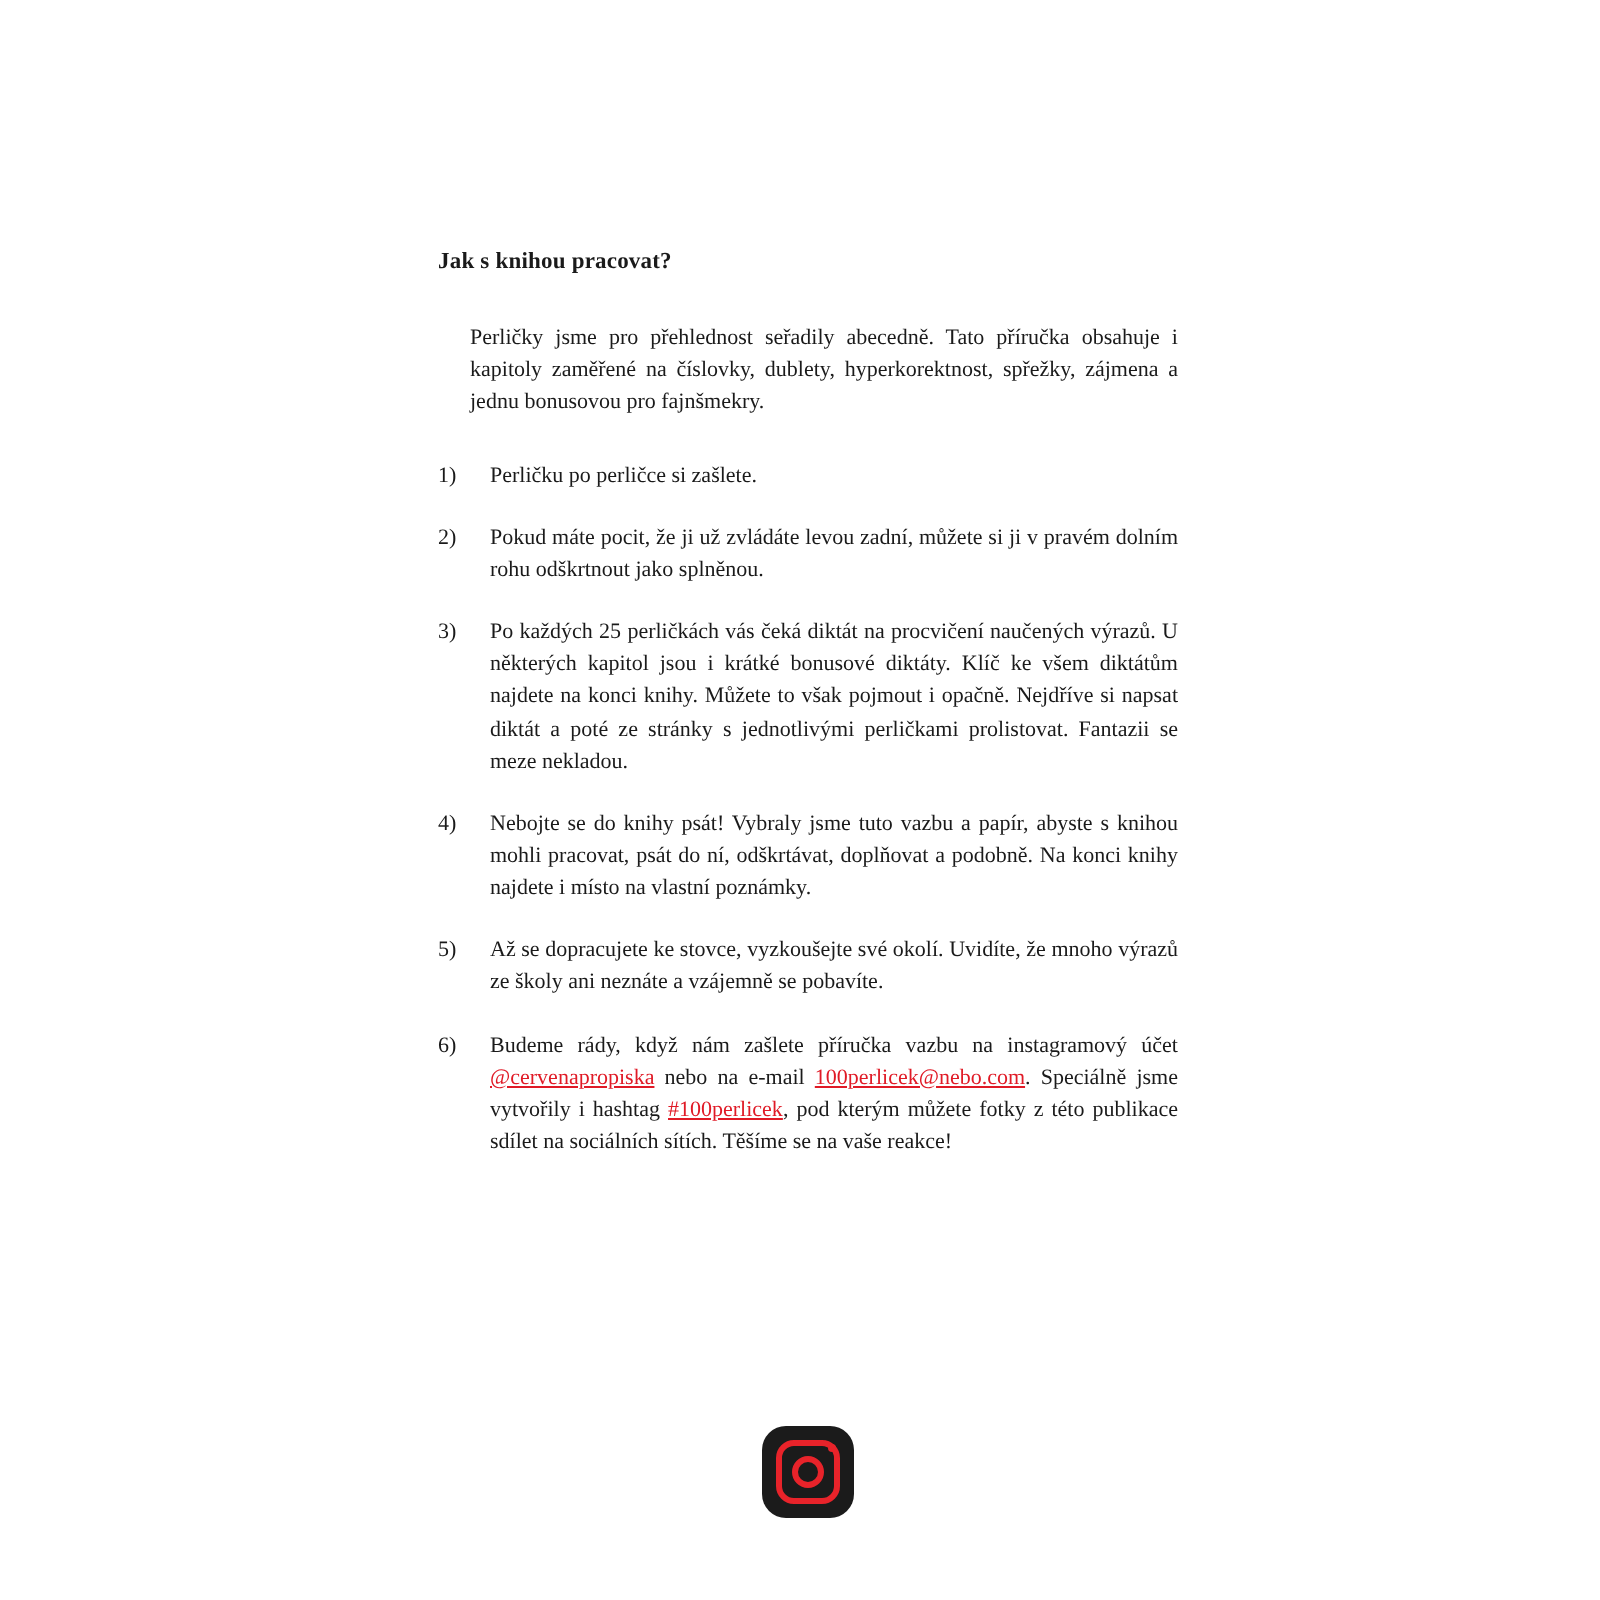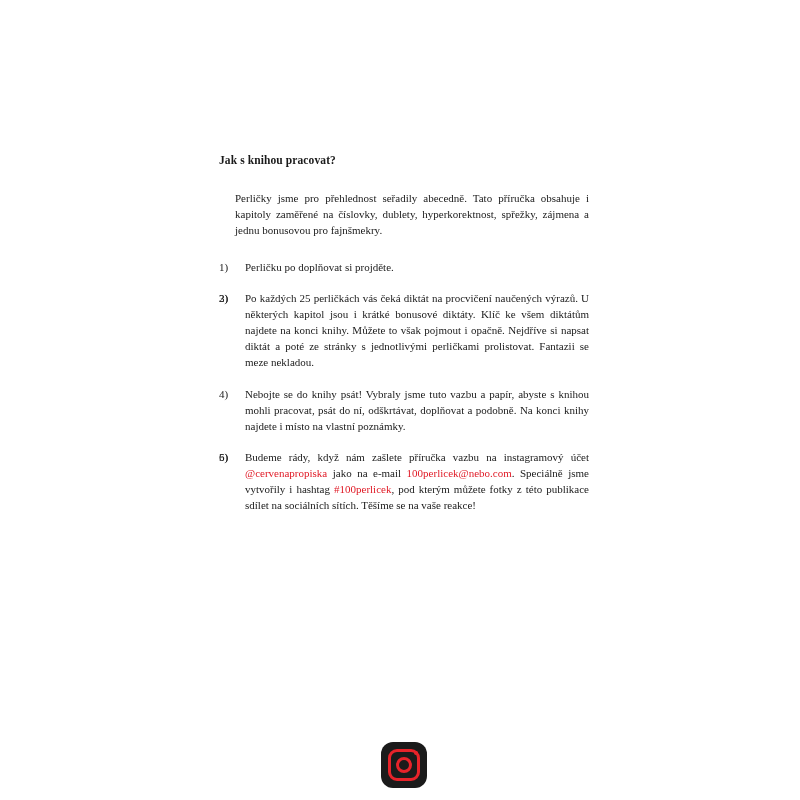--- a/index.html
+++ b/index.html
@@ -16,21 +16,21 @@
   }
   .page {
     position: relative;
     width: 800px;
     height: 800px;
     background: #ffffff;
   }
   .content {
     position: absolute;
     left: 219px;
-    top: 152px;
+    top: 123px;
     width: 370px;
   }
   .heading {
     font-weight: bold;
     font-size: 11.5px;
     letter-spacing: 0.1px;
     margin: 0 0 22px 0;
     line-height: 1.4;
   }
   .intro {
@@ -56,20 +56,21 @@
   ol.list li .num {
     position: absolute;
     left: 0;
     top: 0;
     width: 22px;
     text-align: left;
     font-size: 11px;
   }
   .red {
     color: #e01a26;
+    text-decoration: underline;
   }
   .logo-wrap {
     position: absolute;
     left: 0;
     right: 0;
     top: 590px;
     display: flex;
     justify-content: center;
   }
   .ig-logo {
@@ -116,39 +117,41 @@
 <div class="page">
   <div class="content">
 
     <h1 class="heading">Jak s knihou pracovat?</h1>
 
     <p class="intro">Perličky jsme pro přehlednost seřadily abecedně. Tato příručka obsahuje i kapitoly zaměřené na číslovky, dublety, hyperkorektnost, spřežky, zájmena a jednu bonusovou pro fajnšmekry.</p>
 
     <ol class="list">
       <li>
         <span class="num">1)</span>
-        <span>Perličku po doplňovat si projděte.</span>
+        <span>Perličku po perličce si zašlete.</span>
       </li>
       <li>
         <span class="num">2)</span>
+        <span>Pokud máte pocit, že ji už zvládáte levou zadní, můžete si ji v pravém dolním rohu odškrtnout jako splněnou.</span>
       </li>
       <li>
         <span class="num">3)</span>
         <span>Po každých 25 perličkách vás čeká diktát na procvičení naučených výrazů. U některých kapitol jsou i krátké bonusové diktáty. Klíč ke všem diktátům najdete na konci knihy. Můžete to však pojmout i opačně. Nejdříve si napsat diktát a poté ze stránky s jednotlivými perličkami prolistovat. Fantazii se meze nekladou.</span>
       </li>
       <li>
         <span class="num">4)</span>
         <span>Nebojte se do knihy psát! Vybraly jsme tuto vazbu a papír, abyste s knihou mohli pracovat, psát do ní, odškrtávat, doplňovat a podobně. Na konci knihy najdete i místo na vlastní poznámky.</span>
       </li>
       <li>
         <span class="num">5)</span>
+        <span>Až se dopracujete ke stovce, vyzkoušejte své okolí. Uvidíte, že mnoho výrazů ze školy ani neznáte a vzájemně se pobavíte.</span>
       </li>
       <li>
         <span class="num">6)</span>
-        <span>Budeme rády, když nám zašlete příručka vazbu na instagramový účet </span><span class="red">@cervenapropiska</span><span> jako na e-mail </span><span class="red">100perlicek@nebo.com</span><span>. Speciálně jsme vytvořily i hashtag </span><span class="red">#100perlicek</span><span>, pod kterým můžete fotky z této publikace sdílet na sociálních sítích. Těšíme se na vaše reakce!</span>
+        <span>Budeme rády, když nám zašlete příručka vazbu na instagramový účet </span><span class="red">@cervenapropiska</span><span> nebo na e-mail </span><span class="red">100perlicek@nebo.com</span><span>. Speciálně jsme vytvořily i hashtag </span><span class="red">#100perlicek</span><span>, pod kterým můžete fotky z této publikace sdílet na sociálních sítích. Těšíme se na vaše reakce!</span>
       </li>
     </ol>
 
     <div class="logo-wrap">
       <div class="ig-logo">
         <div class="ig-inner"></div>
         <div class="ig-lens"></div>
         <div class="ig-dot"></div>
       </div>
     </div>

